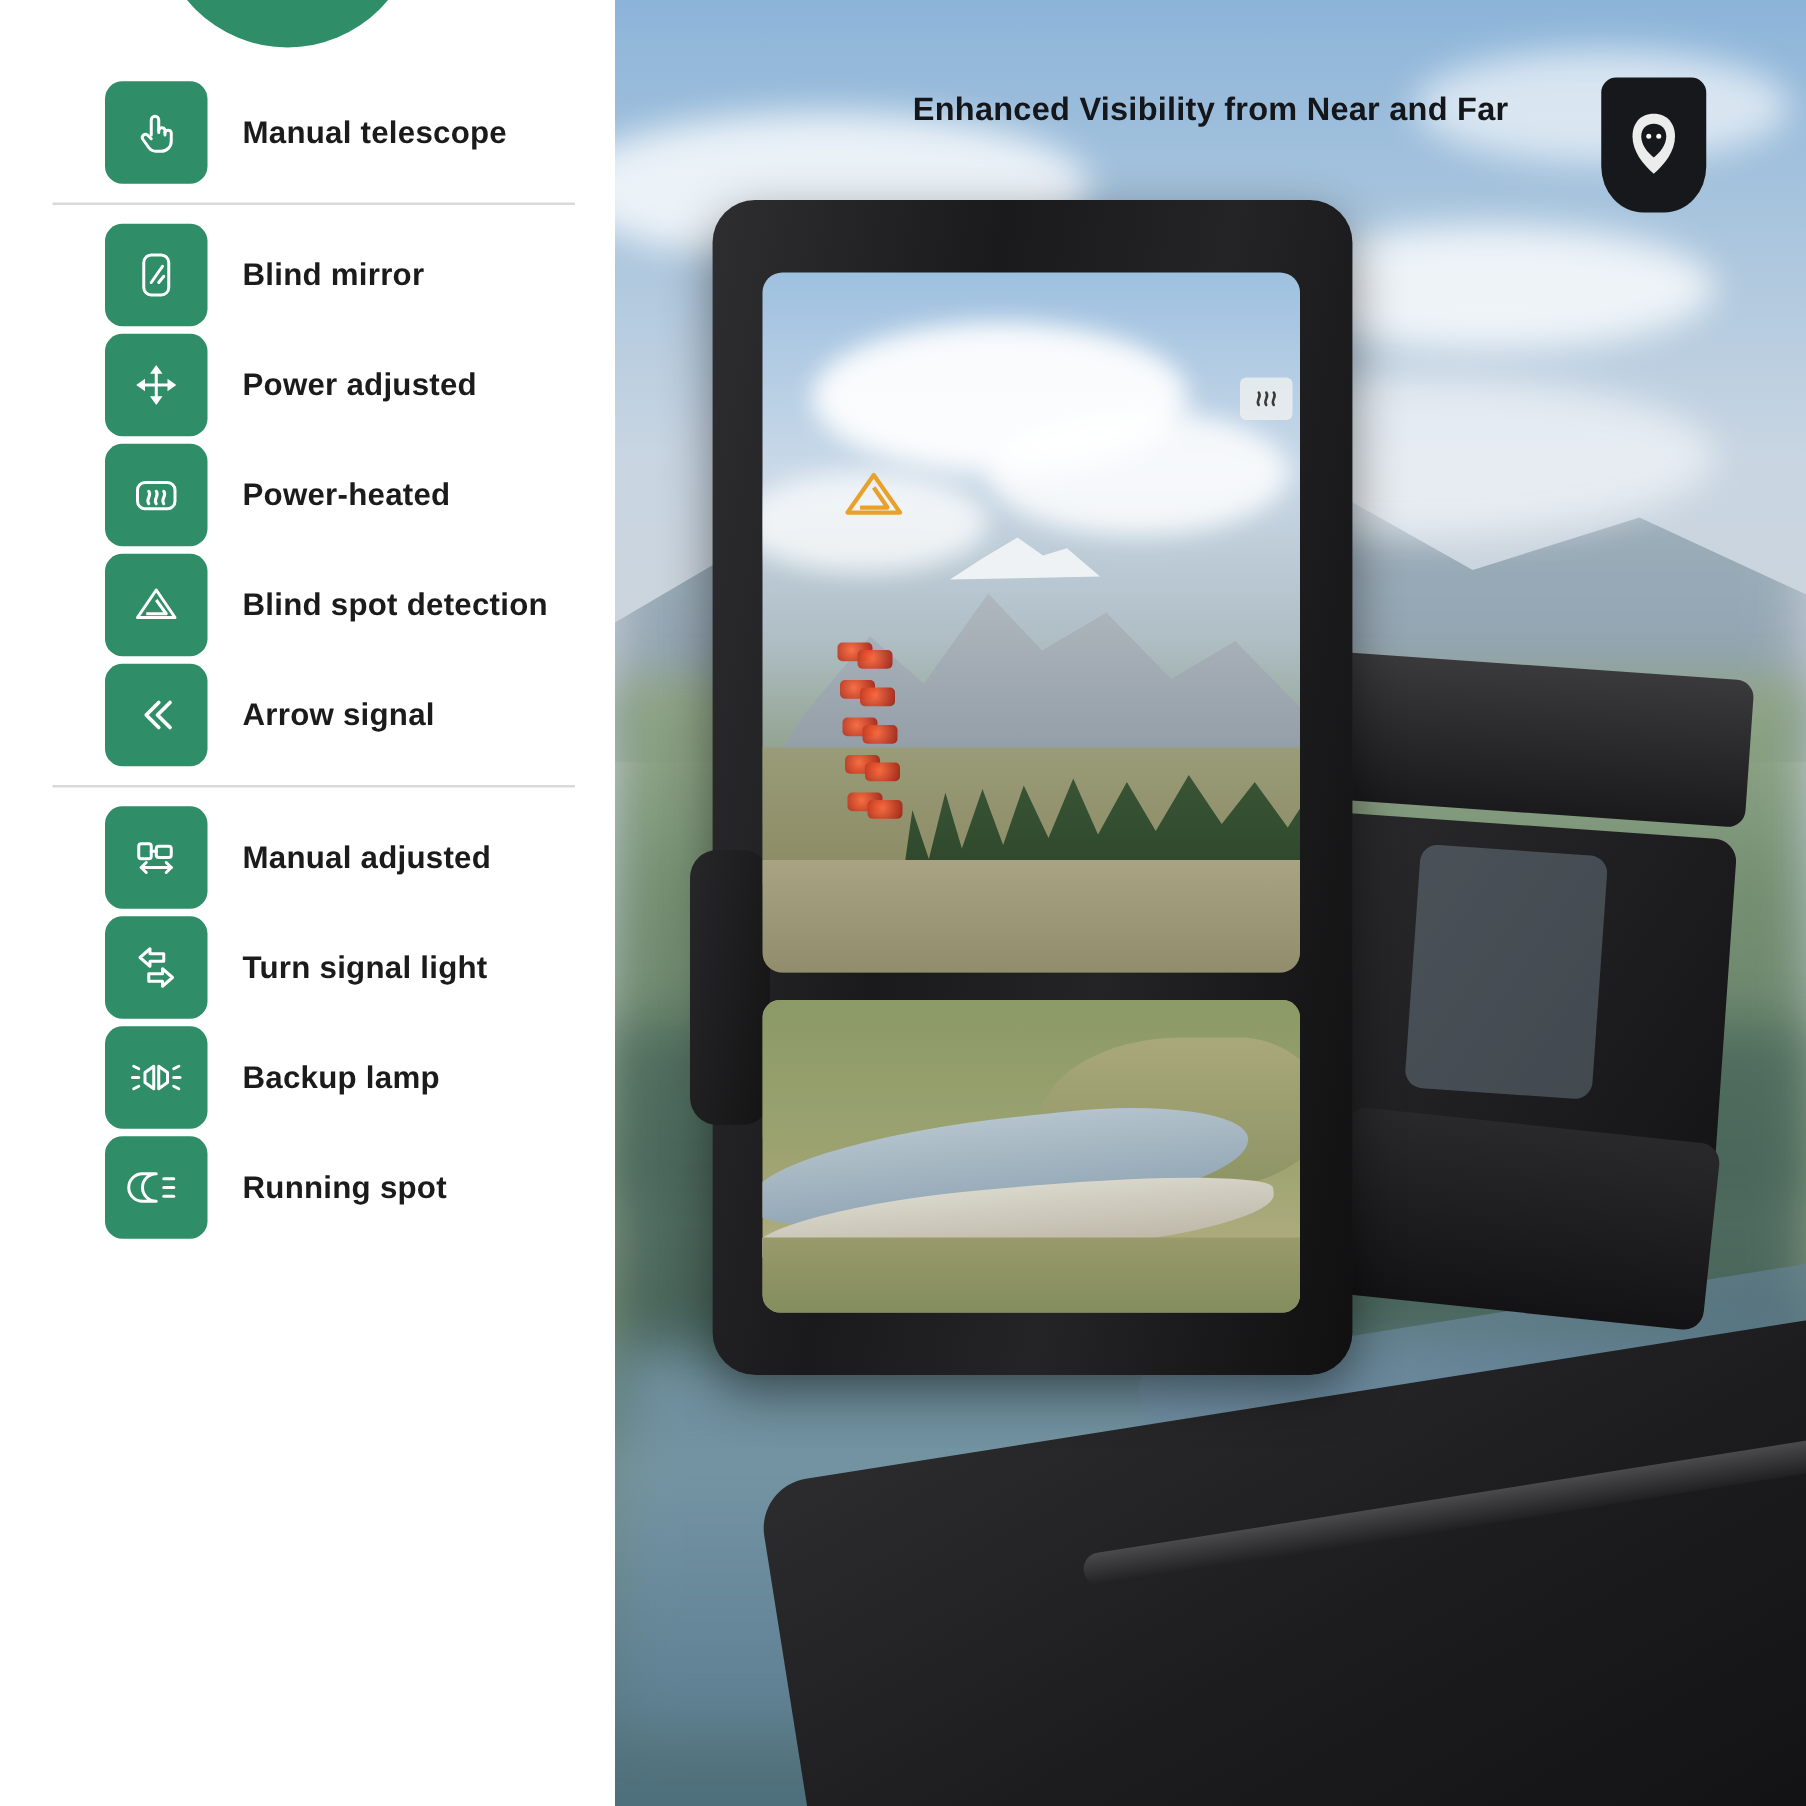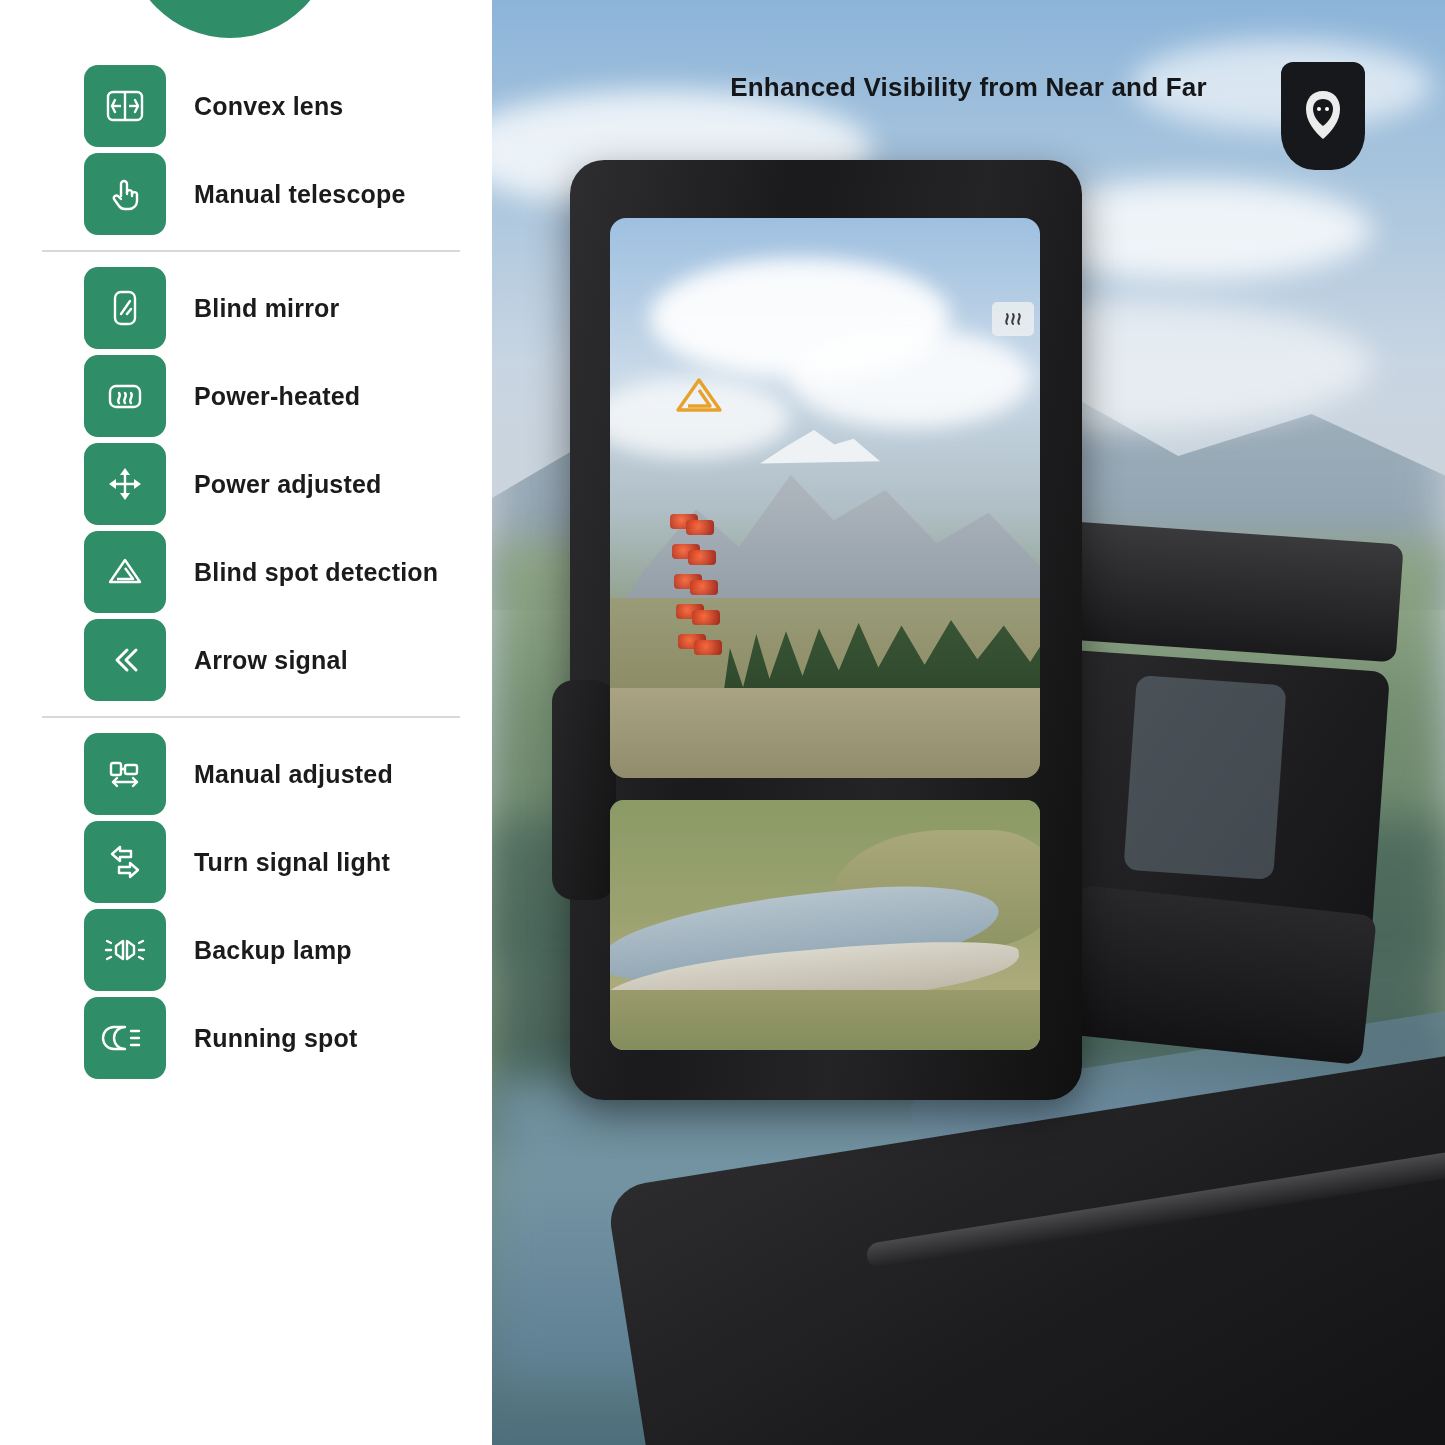--- a/index.html
+++ b/index.html
@@ -346,33 +346,20 @@
 </head>
 <body>
 
 <div class="page">
 
   <div class="feature-panel">
     <div class="panel-top-shape"></div>
 
     <div class="feature-list">
 
-      <div class="feature-row">
-        <span class="icon-badge">
-          <svg width="46" height="46" viewBox="0 0 46 46" fill="none" stroke="#ffffff" stroke-width="2.4">
-            <rect x="6" y="9" width="34" height="28" rx="5"></rect>
-            <line x1="23" y1="9" x2="23" y2="37"></line>
-            <path d="M13 17 L10 23 L13 29" stroke-linecap="round" fill="none"></path>
-            <path d="M33 17 L36 23 L33 29" stroke-linecap="round" fill="none"></path>
-            <line x1="10" y1="23" x2="19" y2="23"></line>
-            <line x1="27" y1="23" x2="36" y2="23"></line>
-          </svg>
-        </span>
-        <span class="feature-label">Convex lens</span>
-      </div>
 
       <div class="feature-row">
         <span class="icon-badge">
           <svg width="46" height="46" viewBox="0 0 46 46" fill="none" stroke="#ffffff" stroke-width="2.4" stroke-linecap="round" stroke-linejoin="round">
             <path d="M19 25 V13 a3 3 0 0 1 6 0 v10"></path>
             <path d="M25 21 a2.6 2.6 0 0 1 5 0 v4"></path>
             <path d="M30 23 a2.6 2.6 0 0 1 5 0 v7 a8 8 0 0 1 -8 8 h-4 a7 7 0 0 1 -6 -3 l-5 -7 a2.6 2.6 0 0 1 4 -3 l3 3"></path>
           </svg>
         </span>
         <span class="feature-label">Manual telescope</span>
@@ -382,46 +369,46 @@
 
       <div class="feature-row">
         <span class="icon-badge">
           <svg width="46" height="46" viewBox="0 0 46 46" fill="none" stroke="#ffffff" stroke-width="2.4" stroke-linecap="round">
             <rect x="13" y="7" width="20" height="32" rx="6"></rect>
             <line x1="19" y1="29" x2="28" y2="16"></line>
             <line x1="25" y1="29" x2="29" y2="24"></line>
           </svg>
         </span>
         <span class="feature-label">Blind mirror</span>
-      </div>
-
-      <div class="feature-row">
-        <span class="icon-badge">
-          <svg width="48" height="48" viewBox="0 0 48 48" fill="none" stroke="#ffffff" stroke-width="2.4" stroke-linecap="round">
-            <rect x="9" y="14" width="30" height="21" rx="6"></rect>
-            <path d="M18 31 c-3 -4 3 -6 0 -10"></path>
-            <path d="M24 31 c-3 -4 3 -6 0 -10"></path>
-            <path d="M30 31 c-3 -4 3 -6 0 -10"></path>
-          </svg>
-        </span>
-        <span class="feature-label">Power-heated</span>
       </div>
 
       <div class="feature-row">
         <span class="icon-badge">
           <svg width="48" height="48" viewBox="0 0 48 48" fill="none" stroke="#ffffff" stroke-width="2.4" stroke-linecap="round" stroke-linejoin="round">
             <path d="M24 8 L19 15 H29 Z" fill="#ffffff" stroke="none"></path>
             <path d="M24 40 L19 33 H29 Z" fill="#ffffff" stroke="none"></path>
             <path d="M8 24 L15 19 V29 Z" fill="#ffffff" stroke="none"></path>
             <path d="M40 24 L33 19 V29 Z" fill="#ffffff" stroke="none"></path>
             <line x1="24" y1="15" x2="24" y2="33"></line>
             <line x1="15" y1="24" x2="33" y2="24"></line>
           </svg>
         </span>
         <span class="feature-label">Power adjusted</span>
+      </div>
+
+      <div class="feature-row">
+        <span class="icon-badge">
+          <svg width="48" height="48" viewBox="0 0 48 48" fill="none" stroke="#ffffff" stroke-width="2.4" stroke-linecap="round">
+            <rect x="9" y="14" width="30" height="21" rx="6"></rect>
+            <path d="M18 31 c-3 -4 3 -6 0 -10"></path>
+            <path d="M24 31 c-3 -4 3 -6 0 -10"></path>
+            <path d="M30 31 c-3 -4 3 -6 0 -10"></path>
+          </svg>
+        </span>
+        <span class="feature-label">Power-heated</span>
       </div>
 
       <div class="feature-row">
         <span class="icon-badge">
           <svg width="48" height="48" viewBox="0 0 48 48" fill="none" stroke="#ffffff" stroke-width="2.4" stroke-linejoin="round">
             <polygon points="24,12 39,34 9,34"></polygon>
             <polyline points="24,20 32,31 16,31"></polyline>
           </svg>
         </span>
         <span class="feature-label">Blind spot detection</span>

